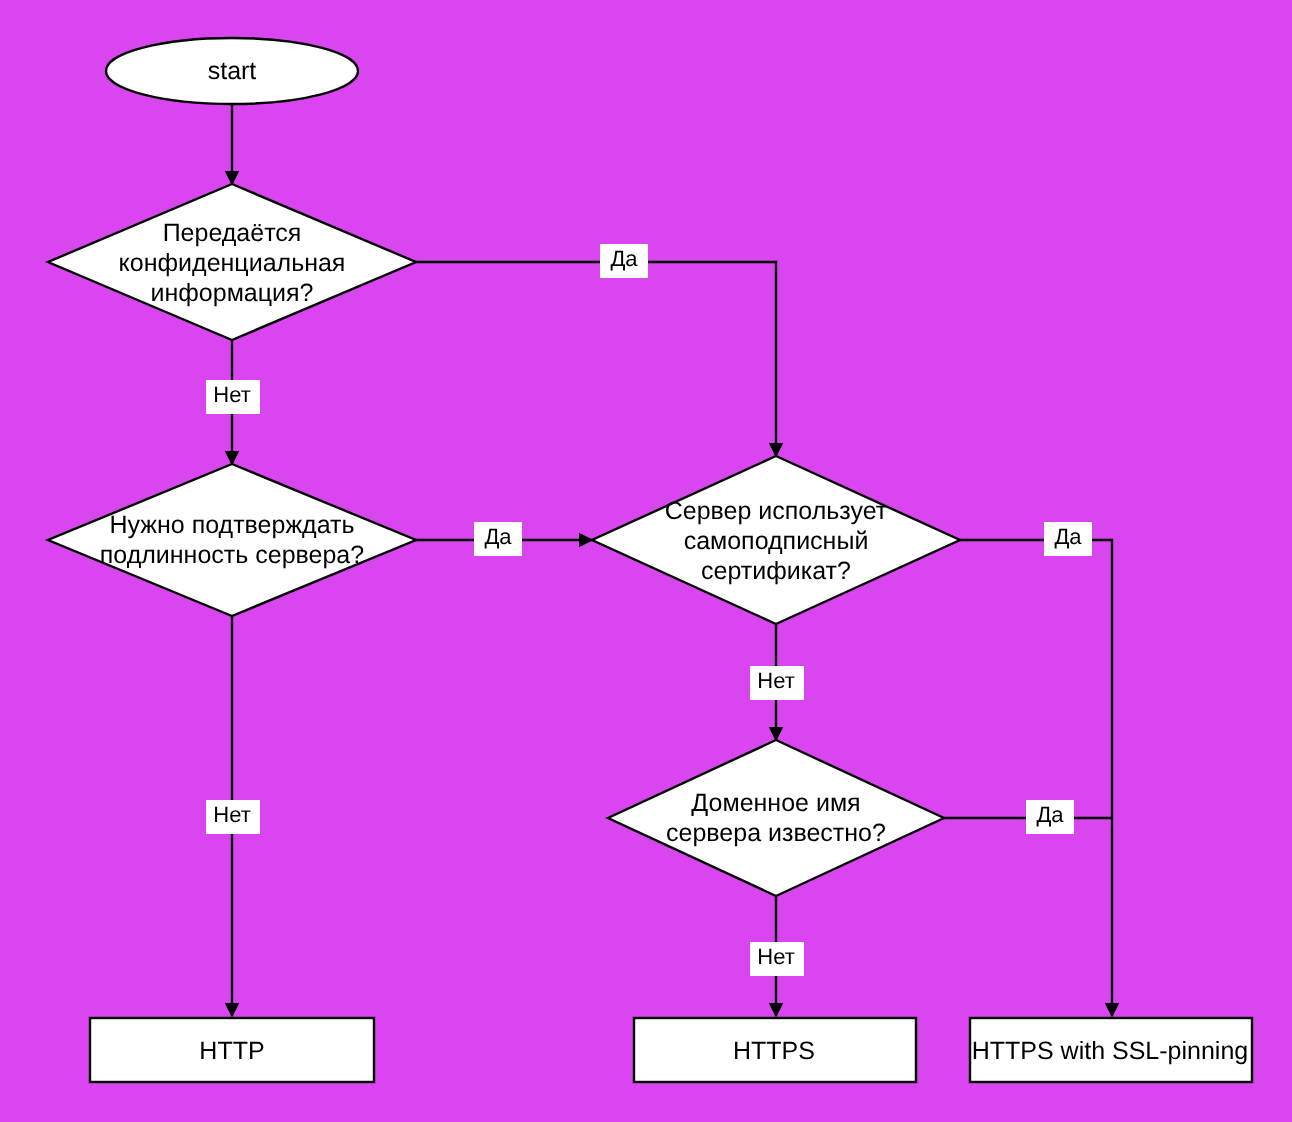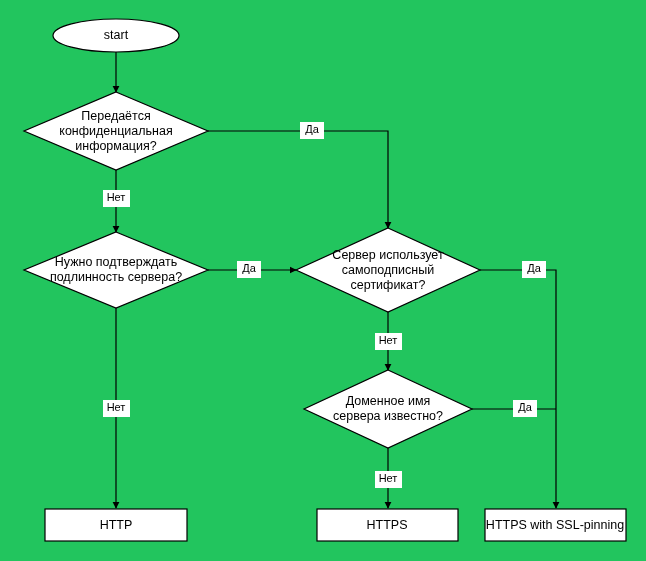--- a/index.html
+++ b/index.html
@@ -8,21 +8,21 @@
     padding: 0;
     background: #ffffff;
   }
   body {
     font-family: "Liberation Sans", sans-serif;
   }
   #canvas {
     position: relative;
     width: 646px;
     height: 561px;
-    background: #22c55e;
+    background: #d946ef;
     overflow: hidden;
   }
   #flow {
     display: block;
     width: 646px;
     height: 561px;
   }
   .shape {
     fill: #ffffff;
     stroke: #000000;

